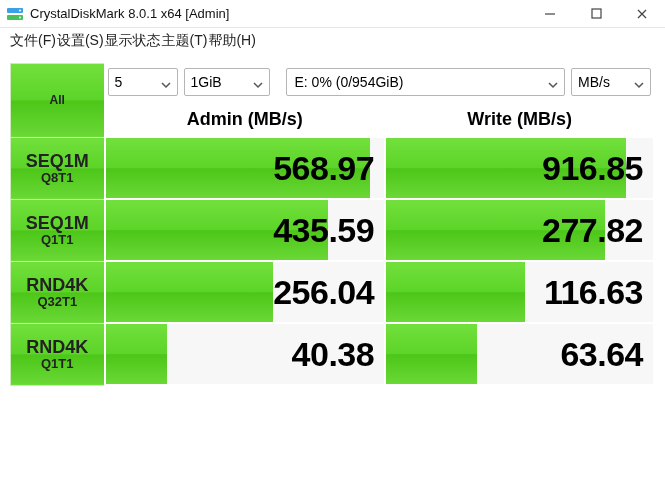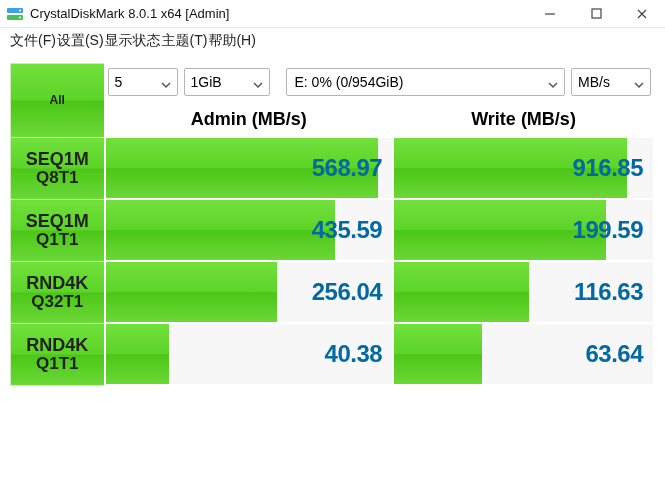--- a/index.html
+++ b/index.html
@@ -19,21 +19,21 @@
   .cell { border: 2px solid #fff; background: #fff; }
   
   .btn-green {
     background: linear-gradient(to bottom, #72e03c 0%, #5cd428 50%, #4cc618 51%, #6ad836 100%);
     height: 62px; text-align: center; vertical-align: middle;
     font-weight: 700; color: #222; cursor: pointer;
     border: 1px solid #cfe9bf;
   }
   .btn-green.small { height: 36px; }
   .btn-green .l1 { display:block; font-size: 18px; line-height: 1.05; font-weight: 700; }
-  .btn-green .l2 { display:block; font-size: 17px; line-height: 1.05; font-weight: 700; }
+  .btn-green .l2 { display:block; font-size: 13px; line-height: 1.05; font-weight: 700; }
   .btn-green.all .l1 { font-size: 12px; }
   
   .sel-wrap { display:flex; align-items:center; justify-content:center; height: 36px; }
   .select { display:inline-flex; align-items:center; gap:6px; border:1px solid #b5b5b5; border-radius:2px; padding:2px 6px; font-size:14px; background:#fff; height:28px; }
   .select.wide { flex:1; justify-content:flex-start; padding-left:8px;margin-left:10px; }
   .chev { width:10px; height:10px; }
   .chev svg { stroke:#555; stroke-width:1.5; fill:none; }
   
   .hdr { text-align:center; font-weight:700; font-size:18px; height:36px; vertical-align:middle; }
   
@@ -44,21 +44,21 @@
     background: #f7f7f7;
     vertical-align: middle;
   }
   .result .bar {
     position: absolute; left:0; top:0; bottom:0;
     background: linear-gradient(to bottom, #72e03c 0%, #5cd428 50%, #4cc618 51%, #6ad836 100%);
     z-index: 0;
   }
   .result .val {
     position: relative; z-index: 1;
-    font-size: 24px; font-weight: 600; color: #0369a1;
+    font-size: 34px; font-weight: 600; color: #000000;
     letter-spacing: -0.5px;
   }
   col.leftcol { width: 94px; }
   col.valcol { width: auto; }
 </style>
 </head>
 <body>
 
 <div class="titlebar">
   <span class="icon">
@@ -162,21 +162,21 @@
     <td class="cell btn-green">
       <span class="l1">SEQ1M</span>
       <span class="l2">Q1T1</span>
     </td>
     <td class="cell result">
       <div class="bar" style="width:80%"></div>
       <span class="val">435.59</span>
     </td>
     <td class="cell result">
       <div class="bar" style="width:82%"></div>
-      <span class="val">199.59</span>
+      <span class="val">277.82</span>
     </td>
   </tr>
 
   <tr>
     <td class="cell btn-green">
       <span class="l1">RND4K</span>
       <span class="l2">Q32T1</span>
     </td>
     <td class="cell result">
       <div class="bar" style="width:60%"></div>

